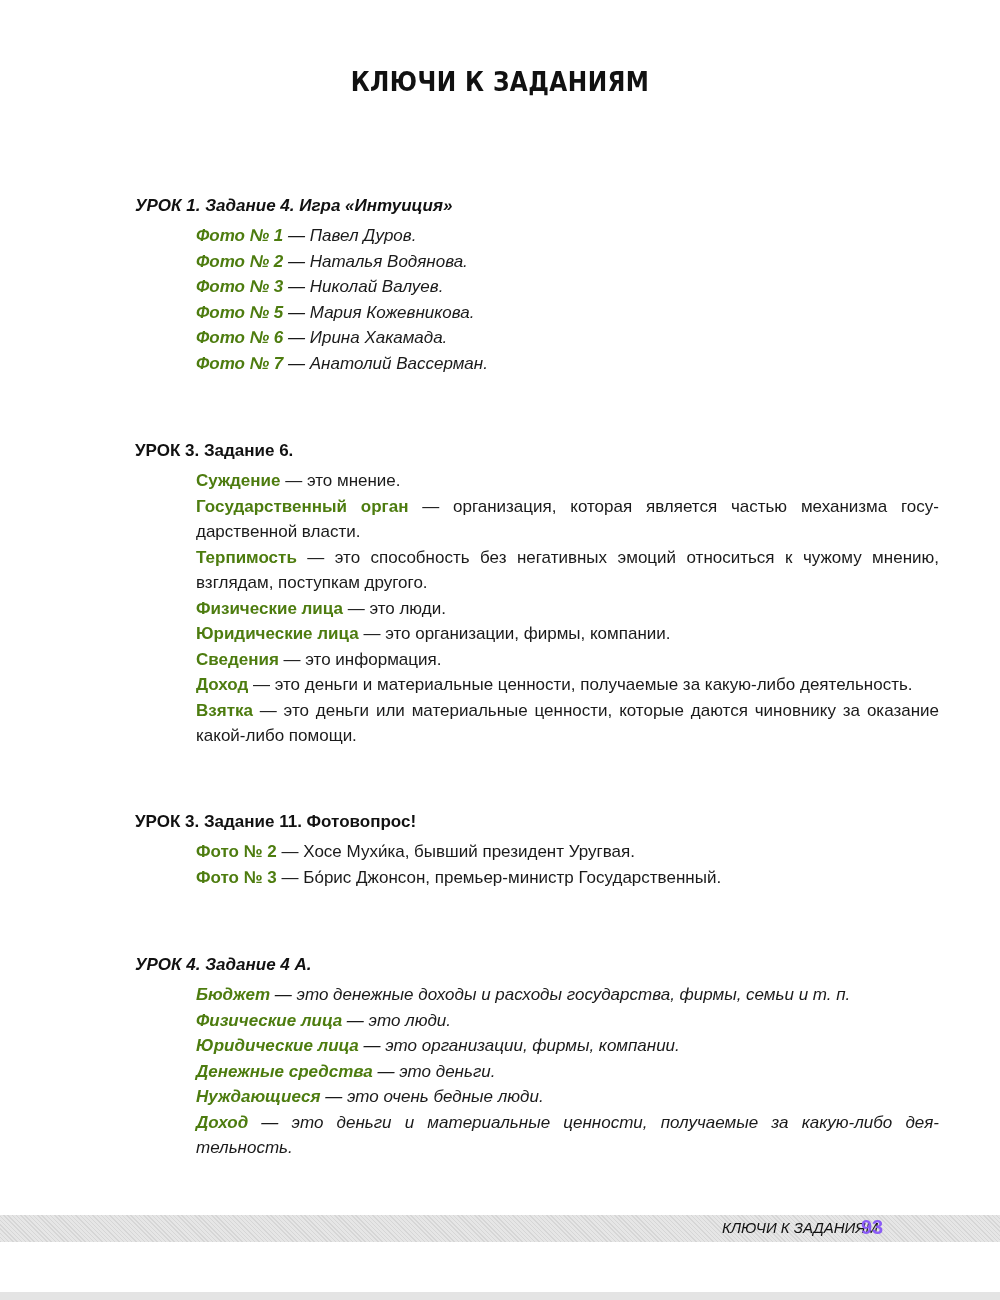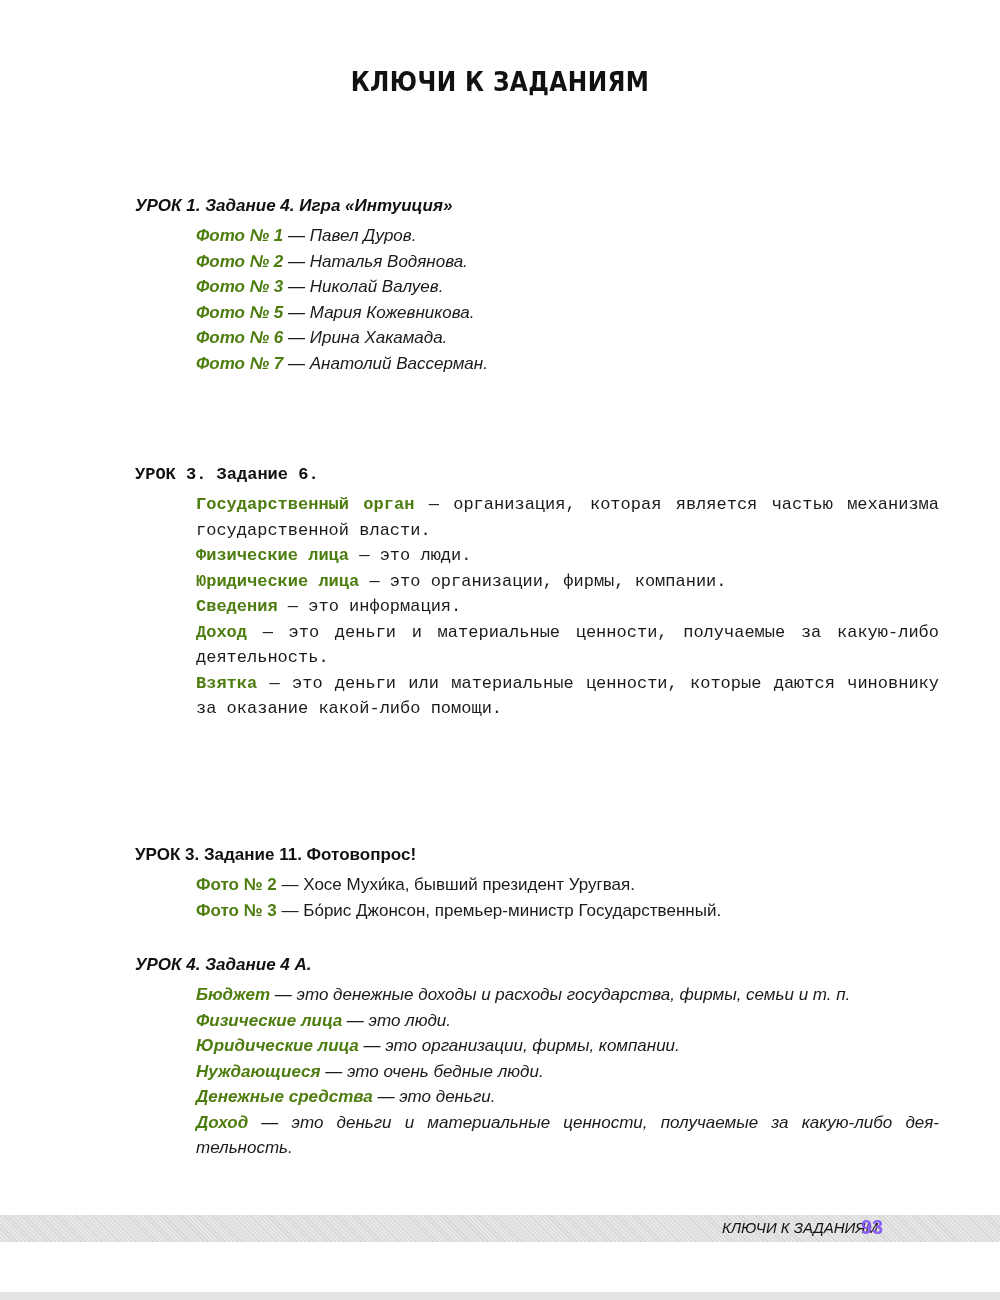--- a/index.html
+++ b/index.html
@@ -52,48 +52,50 @@
   <div class="entries">
     <div class="entry"><b>Фото № 1</b><span> — </span><span>Павел Дуров.</span></div>
     <div class="entry"><b>Фото № 2</b><span> — </span><span>Наталья Водянова.</span></div>
     <div class="entry"><b>Фото № 3</b><span> — </span><span>Николай Валуев.</span></div>
     <div class="entry"><b>Фото № 5</b><span> — </span><span>Мария Кожевникова.</span></div>
     <div class="entry"><b>Фото № 6</b><span> — </span><span>Ирина Хакамада.</span></div>
     <div class="entry"><b>Фото № 7</b><span> — </span><span>Анатолий Вассерман.</span></div>
   </div>
 </div>
 
-<div class="section" style="top:462px;font-family:Liberation Mono, monospace;">
+<div class="section" style="top:438px;">
   <div class="section-heading">УРОК 3. Задание 6.</div>
   <div class="entries">
+    <div class="entry"><b>Суждение</b><span> — </span><span>это мнение.</span></div>
     <div class="entry"><b>Государственный орган</b><span> — </span><span>организация, которая является частью механизма госу­дарственной власти.</span></div>
+    <div class="entry"><b>Терпимость</b><span> — </span><span>это способность без негативных эмоций относиться к чужому мне­нию, взглядам, поступкам другого.</span></div>
     <div class="entry"><b>Физические лица</b><span> — </span><span>это люди.</span></div>
     <div class="entry"><b>Юридические лица</b><span> — </span><span>это организации, фирмы, компании.</span></div>
     <div class="entry"><b>Сведения</b><span> — </span><span>это информация.</span></div>
     <div class="entry"><b>Доход</b><span> — </span><span>это деньги и материальные ценности, получаемые за какую-либо дея­тельность.</span></div>
     <div class="entry"><b>Взятка</b><span> — </span><span>это деньги или материальные ценности, которые даются чиновнику за оказание какой-либо помощи.</span></div>
   </div>
 </div>
 
-<div class="section" style="top:842px;">
+<div class="section" style="top:809px;">
   <div class="section-heading">УРОК 3. Задание 11. Фотовопрос!</div>
   <div class="entries">
     <div class="entry"><b>Фото № 2</b><span> — </span><span>Хосе Мухи́ка, бывший президент Уругвая.</span></div>
     <div class="entry"><b>Фото № 3</b><span> — </span><span>Бо́рис Джонсон, премьер-министр Государственный.</span></div>
   </div>
 </div>
 
 <div class="section" style="top:952px;font-style:italic;">
   <div class="section-heading">УРОК 4. Задание 4 А.</div>
   <div class="entries">
     <div class="entry"><b>Бюджет</b><span> — </span><span>это денежные доходы и расходы государства, фирмы, семьи и т. п.</span></div>
     <div class="entry"><b>Физические лица</b><span> — </span><span>это люди.</span></div>
     <div class="entry"><b>Юридические лица</b><span> — </span><span>это организации, фирмы, компании.</span></div>
+    <div class="entry"><b>Денежные средства</b><span> — </span><span>это деньги.</span></div>
     <div class="entry"><b>Нуждающиеся</b><span> — </span><span>это очень бедные люди.</span></div>
-    <div class="entry"><b>Денежные средства</b><span> — </span><span>это деньги.</span></div>
     <div class="entry"><b>Доход</b><span> — </span><span>это деньги и материальные ценности, получаемые за какую-либо дея­тельность.</span></div>
   </div>
 </div>
 
 <div class="footer-band"></div>
 <div class="footer-text">КЛЮЧИ К ЗАДАНИЯМ</div>
 <div class="footer-page">93</div>
 <div class="bottom-band"></div>
 
 </body></html>

